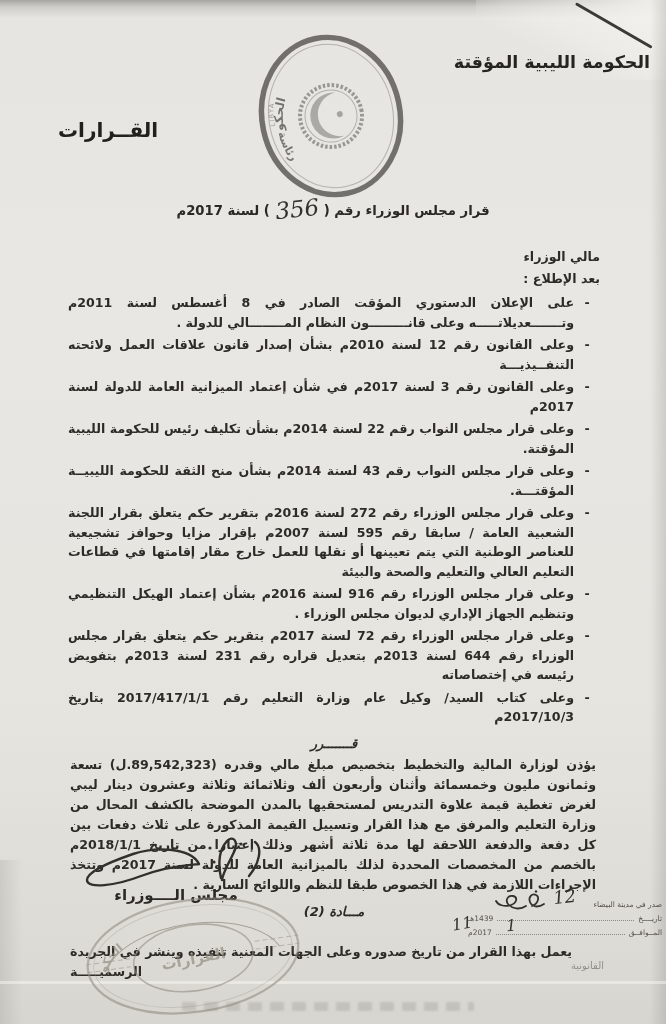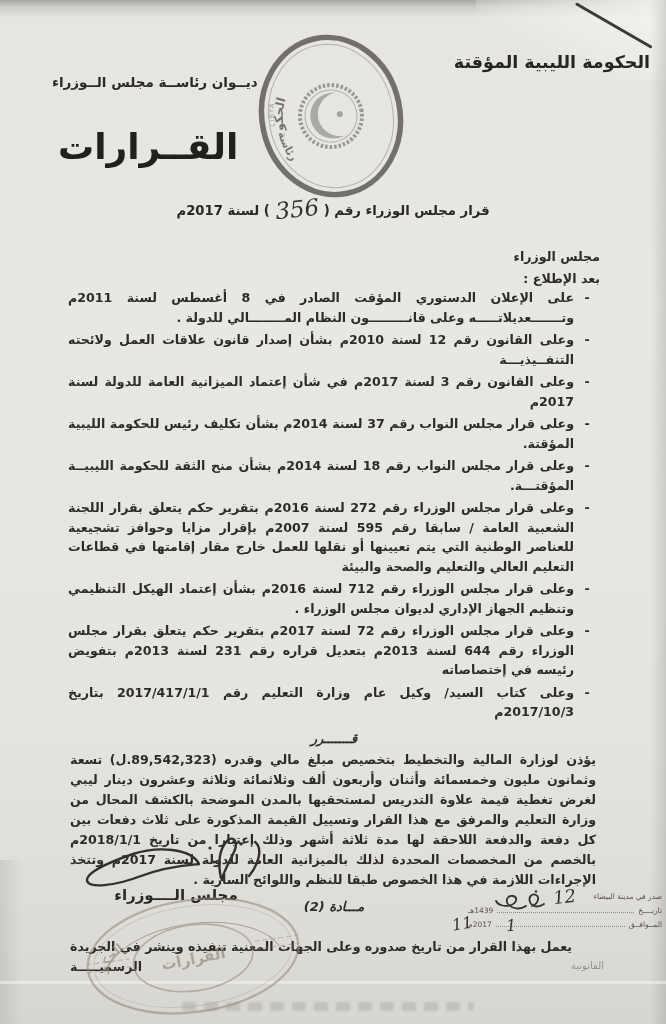--- a/index.html
+++ b/index.html
@@ -19,49 +19,49 @@
   .edge-shadow-left{position:absolute;top:860px;bottom:0;left:0;width:22px;
     background:linear-gradient(90deg,rgba(120,118,112,.18),rgba(120,118,112,0));}
   .crease{position:absolute;left:0;right:0;top:981px;height:3px;background:rgba(250,248,244,.5);}
   .smudge{position:absolute;left:182px;top:1002px;width:292px;height:9px;opacity:.18;filter:blur(1px);
     background:repeating-linear-gradient(90deg,#6b695f 0 14px,transparent 14px 22px);}
   
   .org-name{position:absolute;top:52px;right:16px;font-size:17.5px;font-weight:bold;letter-spacing:.5px;color:#262420;}
   .slash-mark{position:absolute;top:46px;right:14px;width:88px;height:2.6px;background:#3c3a36;
     transform:rotate(30deg);transform-origin:right center;border-radius:2px;}
   .office-name{position:absolute;top:74px;left:52px;font-size:13.5px;font-weight:bold;color:#2b2926;direction:rtl;}
-  .section-title{position:absolute;top:126px;left:58px;font-size:36px;font-weight:bold;color:#22201d;letter-spacing:1px;}
+  .section-title{position:absolute;top:118px;left:58px;font-size:20px;font-weight:bold;color:#22201d;letter-spacing:1px;}
   .seal{position:absolute;top:28px;left:256px;width:150px;height:170px;filter:blur(.35px);}
   
   .decree-title{position:absolute;top:194px;left:0;right:0;text-align:center;direction:rtl;}
   .decree-line{font-size:13.2px;font-weight:bold;color:#2a2825;}
   .decree-number{display:inline-block;font-family:"DejaVu Serif","Liberation Serif",serif;font-style:italic;
     font-size:23px;font-weight:normal;color:#33312d;transform:rotate(-6deg) translateY(2px);margin:0 5px;}
   .decree-subtitle{margin-top:2px;font-size:12.5px;font-weight:bold;color:#2a2825;}
   
   .body-text{position:absolute;top:247px;right:66px;left:68px;direction:rtl;
     font-size:12.6px;font-weight:bold;color:#2d2b27;line-height:19.5px;}
   .opening{margin-bottom:2px;}
-  .after-review{}
+  .after-review{margin-bottom:5px;}
   .p-item{display:flex;margin-bottom:3px;}
   .bullet{flex:0 0 26px;text-align:center;}
   .p-text{flex:1;text-align:justify;}
   .center-head{text-align:center;margin-top:7px;margin-bottom:2px;font-size:13px;font-style:italic;}
   .article{text-align:justify;line-height:20px;margin:2px 4px 0 2px;}
   .article-2{text-align:left;margin-top:20px;}
   
   .sig-block{position:absolute;top:834px;left:64px;width:224px;text-align:center;}
   .sig-svg{width:210px;height:56px;display:block;margin:0 auto;}
   .sig-label{font-size:15px;font-weight:bold;color:#2b2926;margin-top:-4px;}
   
   .bottom-stamp{position:absolute;top:892px;left:74px;width:238px;height:132px;opacity:.72;filter:blur(.3px);}
   
   .date-block{position:absolute;top:892px;right:4px;width:234px;direction:rtl;color:#55524d;font-size:7.5px;}
   .drow{display:flex;align-items:flex-end;margin-top:5px;}
-  .drow:first-child{margin-top:0;}
+  .drow:first-child{margin-top:8px;}
   .dlabel{white-space:nowrap;}
   .dleader{flex:1;border-bottom:1px dotted #8d8a84;margin:0 4px 2px 4px;height:6px;}
   .dyear{white-space:nowrap;margin-left:40px;}
   .hand{position:absolute;font-family:"DejaVu Serif","Liberation Serif",serif;font-style:italic;color:#34322d;}
   .hand-day{top:-6px;right:86px;font-size:18px;transform:rotate(-7deg);}
   .hand-month-svg{position:absolute;top:-2px;right:112px;width:58px;height:24px;}
   .hand-gday{top:24px;right:146px;font-size:16px;transform:rotate(-4deg);}
   .hand-gmonth{top:22px;right:190px;font-size:16px;transform:rotate(-10deg);}
   .date-footnote{position:absolute;top:46px;right:58px;font-size:10px;opacity:.55;margin-top:22px;}
 </style>
@@ -71,21 +71,20 @@
 <div class="page">
 
   <div class="fold-tr"></div>
   <div class="edge-shadow-right"></div>
   <div class="edge-shadow-left"></div>
   <div class="crease"></div>
   <div class="smudge"></div>
 
   <div class="slash-mark"></div>
   <div class="org-name">الحكومة الليبية المؤقتة</div>
-  <div class="office-name">ديــوان رئاســة مجلس الــوزراء</div>
   <div class="section-title">القــرارات</div>
 
   <svg class="seal" viewBox="0 0 150 170">
     <g transform="rotate(-12 75 88)" opacity="0.82">
       <ellipse cx="75" cy="88" rx="69" ry="79" fill="none" stroke="#3f3d3b" stroke-width="5.5" opacity="0.85"></ellipse>
       <ellipse cx="75" cy="88" rx="62" ry="72" fill="none" stroke="#6a6866" stroke-width="1" opacity="0.5"></ellipse>
       <path id="sealArcTopEN" d="M 18,88 A 57,67 0 0 1 132,88" fill="none"></path>
       <text font-size="6.5" fill="#5b5957" opacity="0.7" letter-spacing="1.2">
         <textPath href="#sealArcTopEN" startOffset="13%">GOVERNMENT OF LIBYA</textPath>
       </text>
@@ -104,50 +103,50 @@
     </g>
   </svg>
 
   <div class="decree-title">
     <div class="decree-line">
       <span>قرار مجلس الوزراء رقم (</span><span class="decree-number">356</span><span>) لسنة 2017م</span>
     </div>
   </div>
 
   <div class="body-text">
-    <div class="opening">مجلس الوزراء</div>
+    <div class="opening">مالي الوزراء</div>
     <div class="after-review">بعد الإطلاع :</div>
 
     <div class="p-item">
       <span class="bullet">-</span>
       <span class="p-text">على الإعلان الدستوري المؤقت الصادر في 8 أغسطس لسنة 2011م وتـــــــعديلاتـــــه وعلى قانـــــــــون النظام المــــــــالي للدولة .</span>
     </div>
     <div class="p-item">
       <span class="bullet">-</span>
       <span class="p-text">وعلى القانون رقم 12 لسنة 2010م بشأن إصدار قانون علاقات العمل ولائحته التنفــيذيـــة</span>
     </div>
     <div class="p-item">
       <span class="bullet">-</span>
       <span class="p-text">وعلى القانون رقم 3 لسنة 2017م في شأن إعتماد الميزانية العامة للدولة لسنة 2017م</span>
     </div>
     <div class="p-item">
       <span class="bullet">-</span>
-      <span class="p-text">وعلى قرار مجلس النواب رقم 37 لسنة 2014م بشأن تكليف رئيس للحكومة الليبية المؤقتة.</span>
-    </div>
-    <div class="p-item">
-      <span class="bullet">-</span>
-      <span class="p-text">وعلى قرار مجلس النواب رقم 18 لسنة 2014م بشأن منح الثقة للحكومة الليبيــة المؤقتـــة.</span>
+      <span class="p-text">وعلى قرار مجلس النواب رقم 22 لسنة 2014م بشأن تكليف رئيس للحكومة الليبية المؤقتة.</span>
+    </div>
+    <div class="p-item">
+      <span class="bullet">-</span>
+      <span class="p-text">وعلى قرار مجلس النواب رقم 43 لسنة 2014م بشأن منح الثقة للحكومة الليبيــة المؤقتـــة.</span>
     </div>
     <div class="p-item">
       <span class="bullet">-</span>
       <span class="p-text">وعلى قرار مجلس الوزراء رقم 272 لسنة 2016م بتقرير حكم يتعلق بقرار اللجنة الشعبية العامة / سابقا رقم 595 لسنة 2007م بإقرار مزايا وحوافز تشجيعية للعناصر الوطنية التي يتم تعيينها أو نقلها للعمل خارج مقار إقامتها في قطاعات التعليم العالي والتعليم والصحة والبيئة</span>
     </div>
     <div class="p-item">
       <span class="bullet">-</span>
-      <span class="p-text">وعلى قرار مجلس الوزراء رقم 712 لسنة 2016م بشأن إعتماد الهيكل التنظيمي وتنظيم الجهاز الإداري لديوان مجلس الوزراء .</span>
+      <span class="p-text">وعلى قرار مجلس الوزراء رقم 916 لسنة 2016م بشأن إعتماد الهيكل التنظيمي وتنظيم الجهاز الإداري لديوان مجلس الوزراء .</span>
     </div>
     <div class="p-item">
       <span class="bullet">-</span>
       <span class="p-text">وعلى قرار مجلس الوزراء رقم 72 لسنة 2017م بتقرير حكم يتعلق بقرار مجلس الوزراء رقم 644 لسنة 2013م بتعديل قراره رقم 231 لسنة 2013م بتفويض رئيسه في إختصاصاته</span>
     </div>
     <div class="p-item">
       <span class="bullet">-</span>
       <span class="p-text">وعلى كتاب السيد/ وكيل عام وزارة التعليم رقم 2017/417/1/1 بتاريخ 2017/10/3م</span>
     </div>
 

